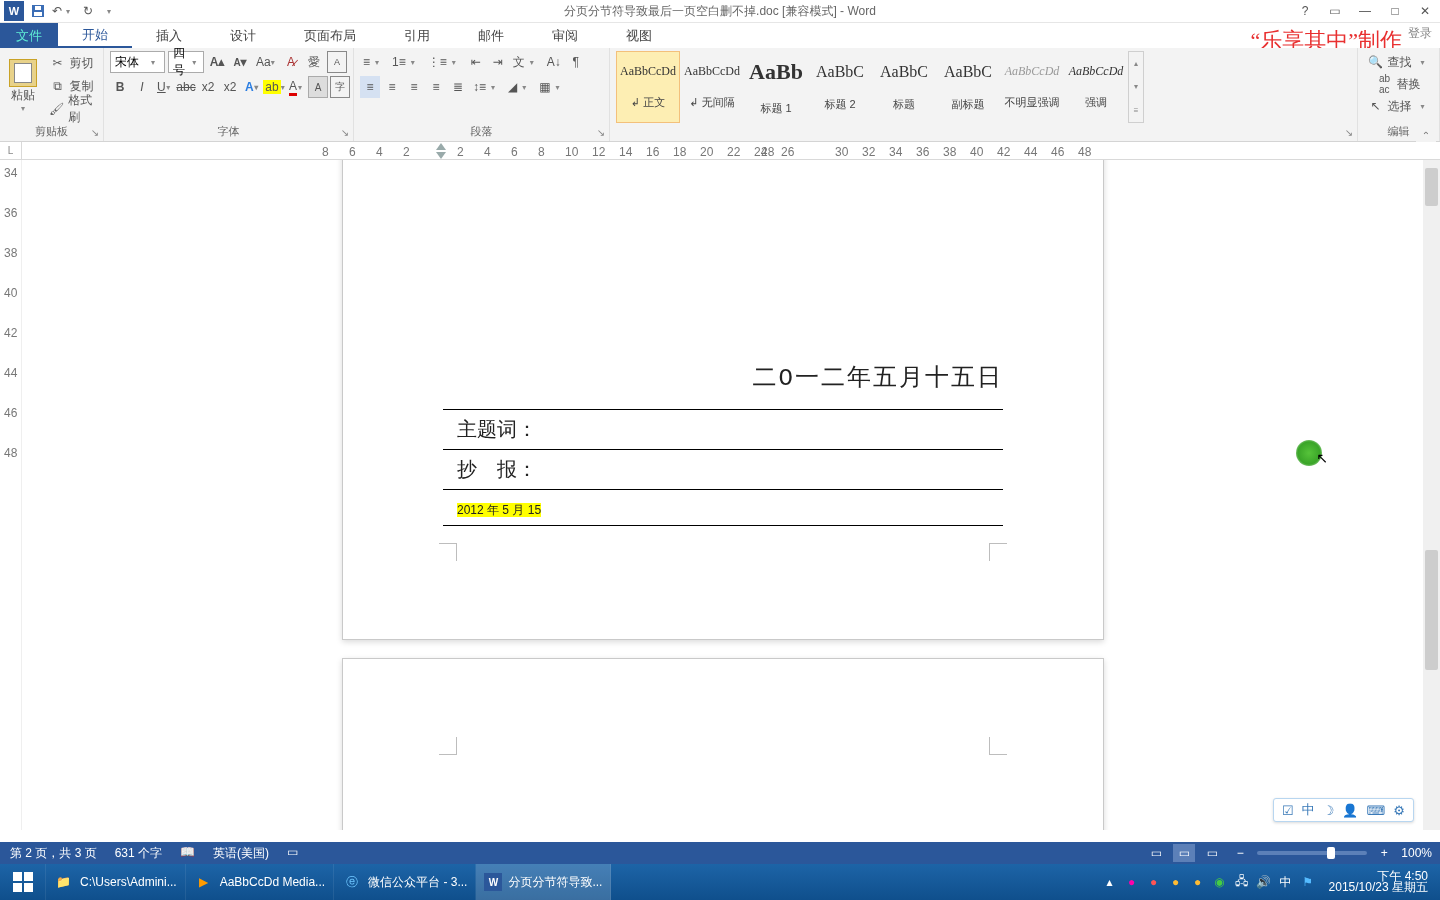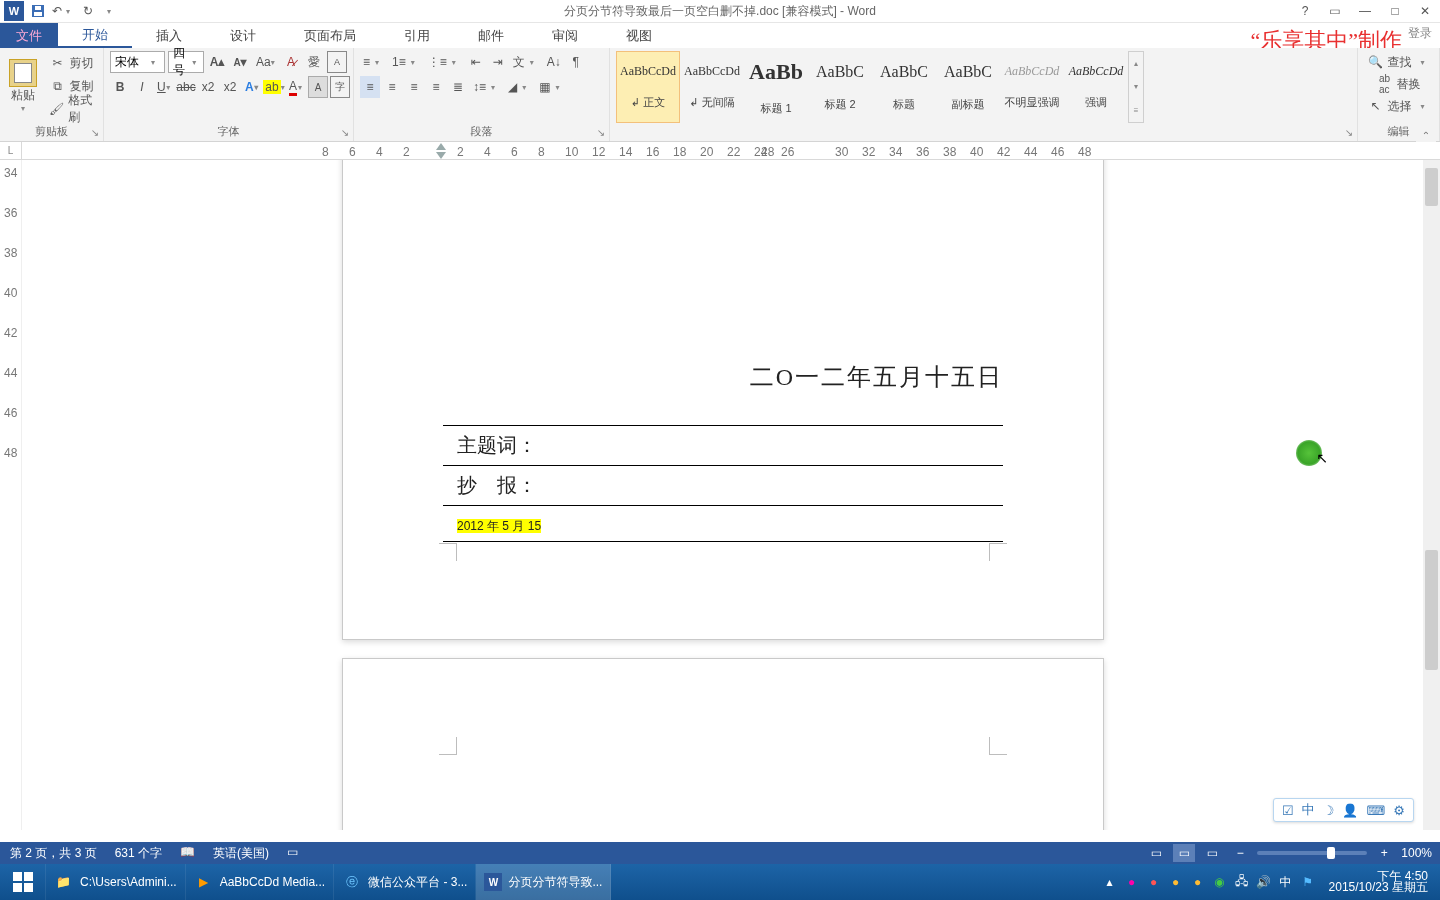--- a/index.html
+++ b/index.html
@@ -7,21 +7,21 @@
 
 .titlebar{height:23px;background:#fff;display:flex;align-items:center;position:relative;border-bottom:1px solid #e6e6e6}
 .qat{display:flex;align-items:center;gap:3px;padding-left:4px}
 .app-icon{width:20px;height:20px;background:#2b579a;color:#fff;display:flex;align-items:center;justify-content:center;font-weight:bold;font-size:11px}
 .qat-btn{width:22px;height:20px;display:flex;align-items:center;justify-content:center;color:#555}
 .title-center{position:absolute;left:0;right:0;text-align:center;pointer-events:none;color:#666;font-size:12px}
 .win-ctrl{position:absolute;right:0;display:flex}
 .win-ctrl .qat-btn{width:30px}
 
 .tabs{height:25px;background:#fff;display:flex;align-items:stretch}
-.tab-file{background:#2b579a;color:#f9a8d4;padding:0 16px;display:flex;align-items:center;font-size:13px}
+.tab-file{background:#2b579a;color:#5eead4;padding:0 16px;display:flex;align-items:center;font-size:13px}
 .tab{padding:0 24px;display:flex;align-items:center;color:#444;font-size:13px}
 .tab.active{color:#2b579a;border-bottom:2px solid #2b579a}
 .login{position:absolute;right:8px;top:25px;color:#888;font-size:12px}
 .watermark{position:absolute;right:38px;top:26px;color:#e83030;font-family:KaiTi,serif;font-size:22px}
 
 .ribbon{height:94px;background:#f3f3f3;border-bottom:1px solid #d4d4d4;display:flex;position:relative}
 .group{border-right:1px solid #e1e1e1;padding:3px 6px 0 6px;display:flex;flex-direction:column;position:relative}
 .group-title{text-align:center;color:#666;font-size:11px;height:16px;line-height:16px;position:absolute;bottom:2px;left:0;right:0}
 .dlg-launch{position:absolute;right:2px;bottom:3px;width:12px;height:12px;color:#888;font-size:10px;display:flex;align-items:center;justify-content:center}
 .row{display:flex;align-items:center;gap:2px}
@@ -68,21 +68,21 @@
 .canvas{flex:1;overflow:hidden;position:relative;background:#fff}
 .page{position:absolute;left:320px;width:762px;background:#fff;border:1px solid #c9c9c9;box-shadow:0 2px 6px rgba(0,0,0,.15)}
 .page1{top:-140px;height:620px}
 .page2{top:498px;height:1000px}
 .crop{position:absolute;width:18px;height:18px}
 .crop.bl{left:96px;bottom:78px;border-right:1px solid #bdbdbd;border-top:1px solid #bdbdbd}
 .crop.br{right:96px;bottom:78px;border-left:1px solid #bdbdbd;border-top:1px solid #bdbdbd}
 .crop.tl{left:96px;top:78px;border-right:1px solid #bdbdbd;border-bottom:1px solid #bdbdbd}
 .crop.tr{right:96px;top:78px;border-left:1px solid #bdbdbd;border-bottom:1px solid #bdbdbd}
 .doc-content{position:absolute;left:100px;right:100px;top:340px}
-.date-big{font-family:Liberation Serif, serif;font-size:24px;text-align:right;letter-spacing:2px;color:#222;margin-bottom:32px}
+.date-big{font-family:Liberation Mono, monospace;font-size:24px;text-align:right;letter-spacing:2px;color:#222;margin-bottom:16px}
 .field{font-family:SimSun,serif;font-size:20px;color:#222;padding:6px 14px}
 .hr{height:1px;background:#000}
 .hl{background:#ffff00}
 
 .vscroll{position:absolute;right:0;top:160px;bottom:70px;width:17px;background:#f0f0f0}
 .vscroll .thumb{position:absolute;left:2px;right:2px;top:8px;height:38px;background:#cdcdcd;border-radius:2px}
 .vscroll .thumb2{position:absolute;left:2px;right:2px;top:390px;height:120px;background:#cdcdcd;border-radius:2px}
 
 .ime{position:absolute;right:26px;bottom:78px;height:24px;background:#fff;border:1px solid #b8d6f0;border-radius:3px;display:flex;align-items:center;gap:8px;padding:0 8px;box-shadow:0 1px 3px rgba(0,0,0,.15)}
 .ime span{font-size:13px;color:#3a7ab8}

